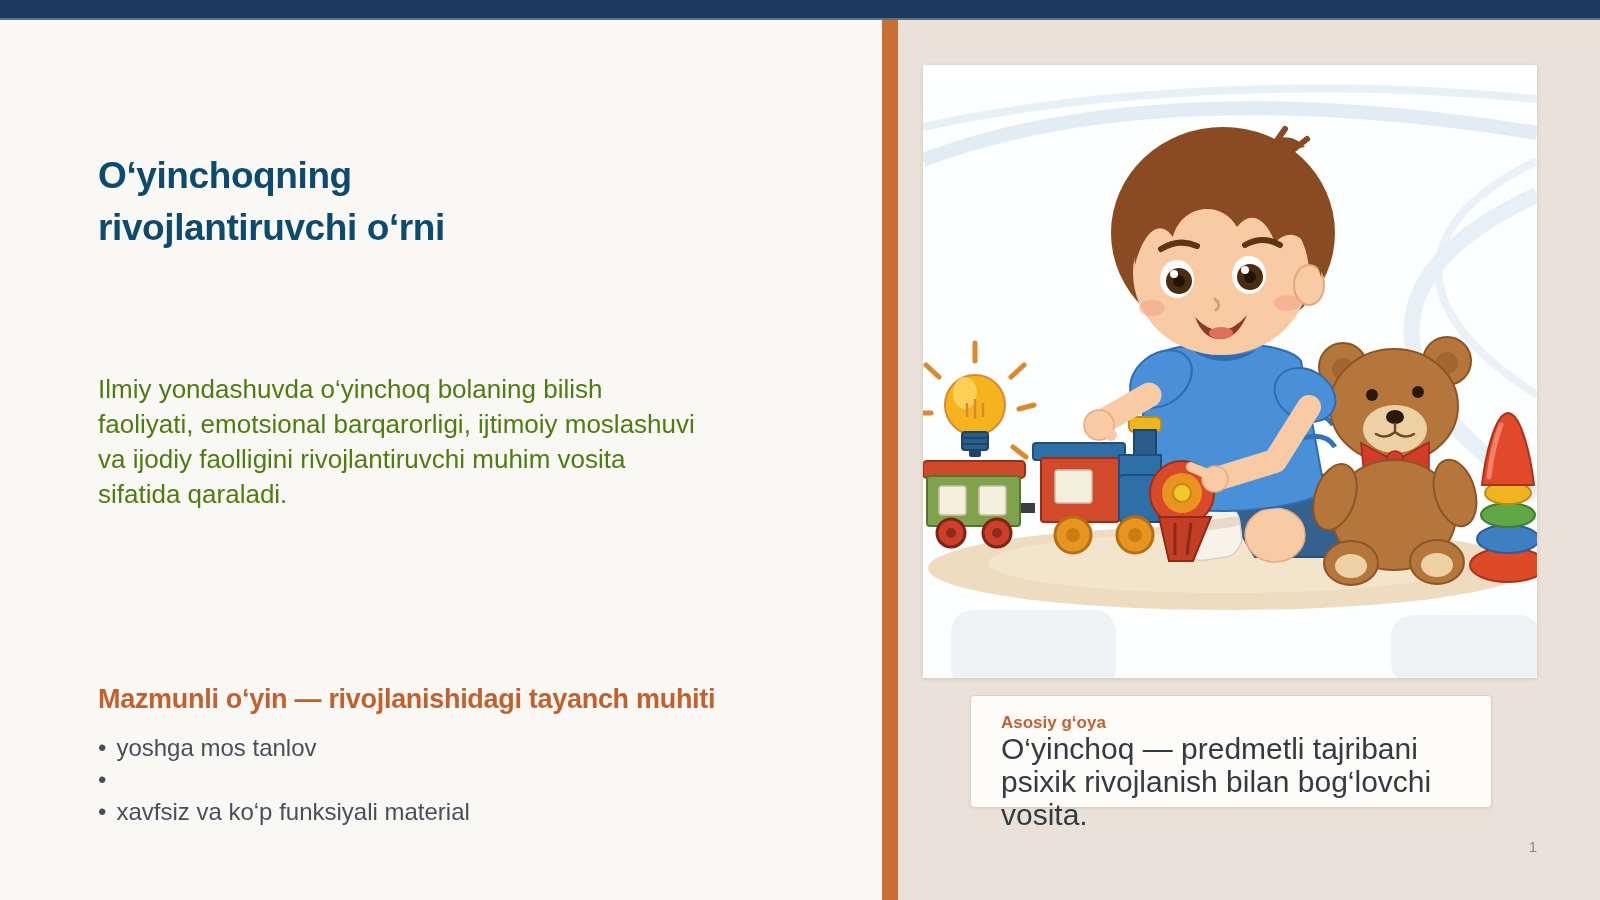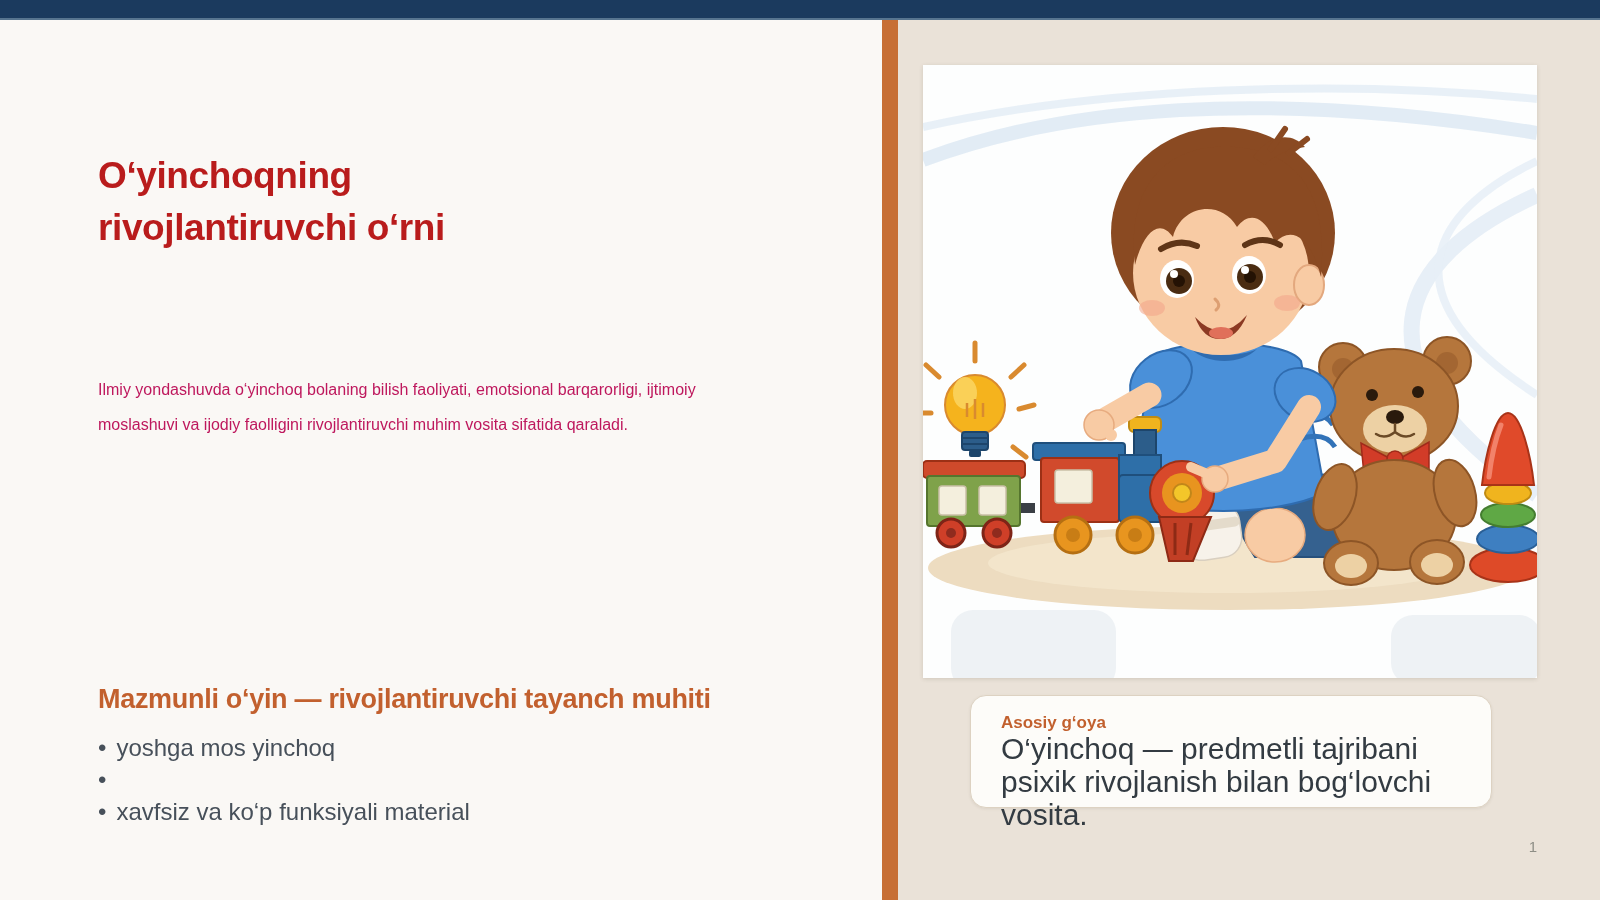--- a/index.html
+++ b/index.html
@@ -7,39 +7,39 @@
   .stage{position:relative;width:1600px;height:900px;}
 
   .topbar{position:absolute;left:0;top:0;width:1600px;height:20px;
     background:#1b3a5e;border-bottom:2px solid #57748f;box-sizing:border-box;}
 
   .left-panel{position:absolute;left:0;top:20px;width:882px;height:880px;background:#faf8f5;}
   .divider{position:absolute;left:882px;top:20px;width:16px;height:880px;background:#c76f35;}
   .right-panel{position:absolute;left:898px;top:20px;width:702px;height:880px;background:#eae2d8;}
 
   .slide-title{position:absolute;left:98px;top:150px;width:640px;
-    font-size:37px;font-weight:bold;color:#b91c1c;line-height:52px;letter-spacing:-0.4px;}
+    font-size:37px;font-weight:bold;color:#0c4a6e;line-height:52px;letter-spacing:-0.4px;}
 
   .body-paragraph{position:absolute;left:98px;top:372px;width:600px;
-    font-size:16px;color:#be185d;line-height:35px;}
+    font-size:26px;color:#4d7c0f;line-height:35px;}
 
   .section-heading{position:absolute;left:98px;top:684px;width:760px;
     font-size:27px;font-weight:bold;color:#c2602e;letter-spacing:-0.3px;white-space:nowrap;}
 
   .bullet-list{position:absolute;left:98px;top:732px;width:640px;
     list-style:none;margin:0;padding:0;}
   .bullet-list li{font-size:24px;color:#47505a;line-height:32px;display:flex;align-items:baseline;}
   .bullet-dot{margin-right:10px;font-size:24px;color:#47505a;}
 
   .illustration-frame{position:absolute;left:923px;top:65px;width:614px;height:613px;
     background:#fdfefe;box-shadow:0 1px 4px rgba(90,80,60,.18);overflow:hidden;}
   .illustration-frame svg{display:block;}
 
   .idea-card{position:absolute;left:970px;top:695px;width:522px;height:113px;
-    background:#fdfcf9;border:1px solid #ddd2c2;border-radius:16px;
+    background:#fdfcf9;border:1px solid #ddd2c2;border-radius:4px;
     box-shadow:0 1px 3px rgba(90,80,60,.10);box-sizing:border-box;padding:17px 24px 0 30px;}
   .idea-card-label{font-size:17px;font-weight:bold;color:#c2602e;line-height:19px;}
   .idea-card-text{font-size:30px;color:#333b42;line-height:33px;}
 
   .page-number{position:absolute;left:1518px;top:838px;width:30px;text-align:center;
     font-size:15px;color:#8e8e86;}
 </style>
 </head>
 <body>
 
@@ -49,26 +49,26 @@
   <div class="divider"></div>
   <div class="right-panel"></div>
 
   <div class="slide-title">
     <div>O‘yinchoqning</div>
     <div>rivojlantiruvchi o‘rni</div>
   </div>
 
   <div class="body-paragraph">Ilmiy yondashuvda o‘yinchoq bolaning bilish faoliyati, emotsional barqarorligi, ijtimoiy moslashuvi va ijodiy faolligini rivojlantiruvchi muhim vosita sifatida qaraladi.</div>
 
-  <div class="section-heading">Mazmunli o‘yin — rivojlantiruvchi tayanch muhiti</div>
+  <div class="section-heading">Mazmunli o‘yin — rivojlanishidagi tayanch muhiti</div>
 
   <ul class="bullet-list">
     <li>
       <span class="bullet-dot">•</span>
-      <span>yoshga mos yinchoq</span>
+      <span>yoshga mos tanlov</span>
     </li>
     <li>
       <span class="bullet-dot">•</span>
     </li>
     <li>
       <span class="bullet-dot">•</span>
       <span>xavfsiz va ko‘p funksiyali material</span>
     </li>
   </ul>
 

